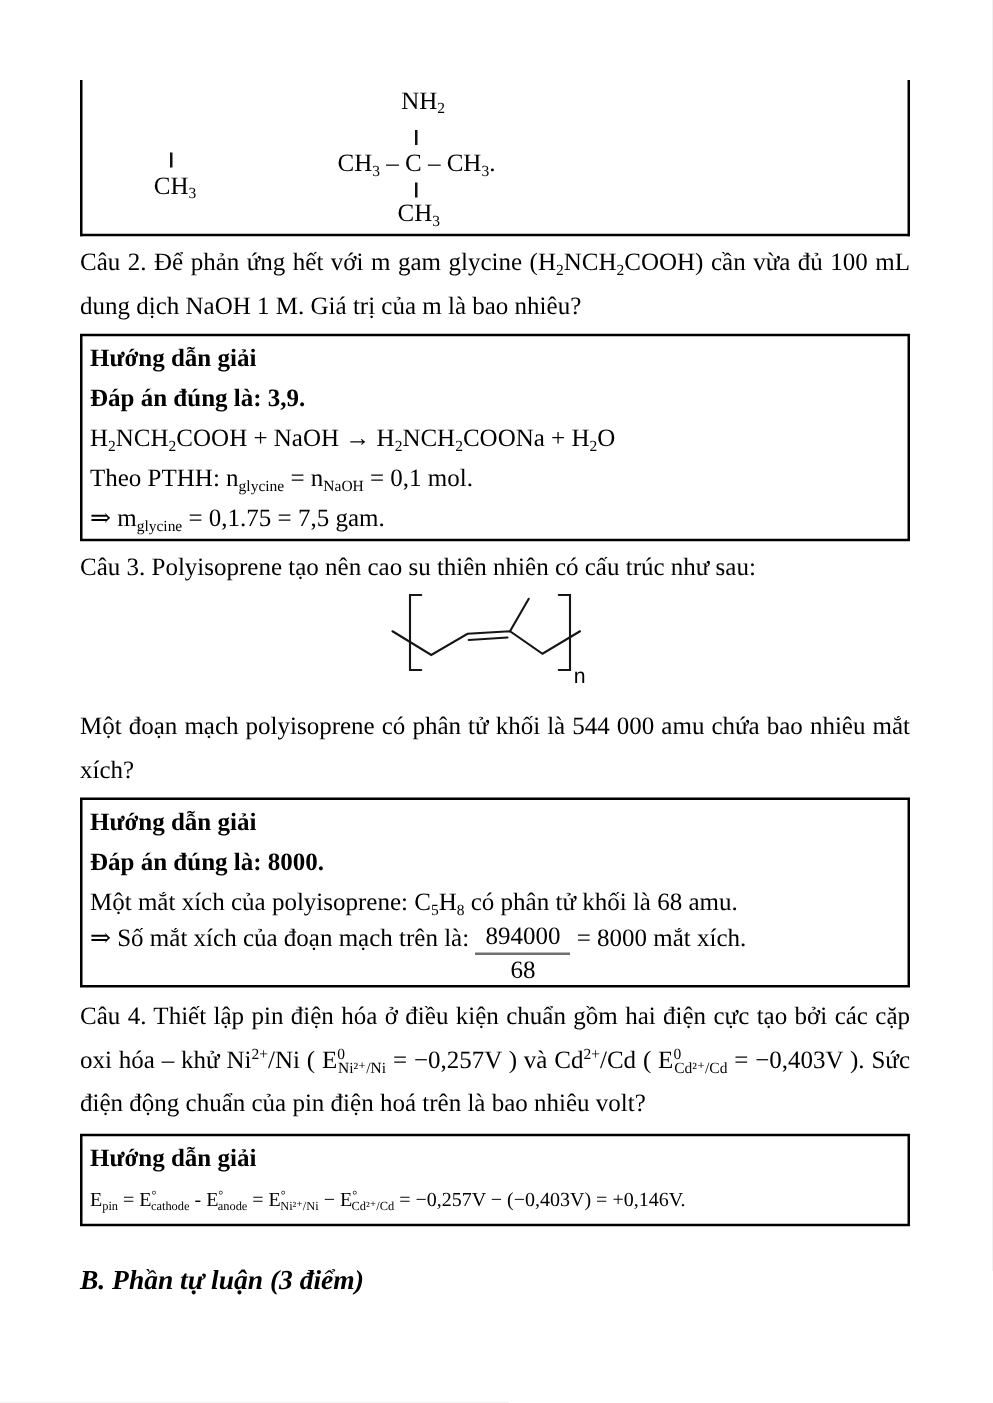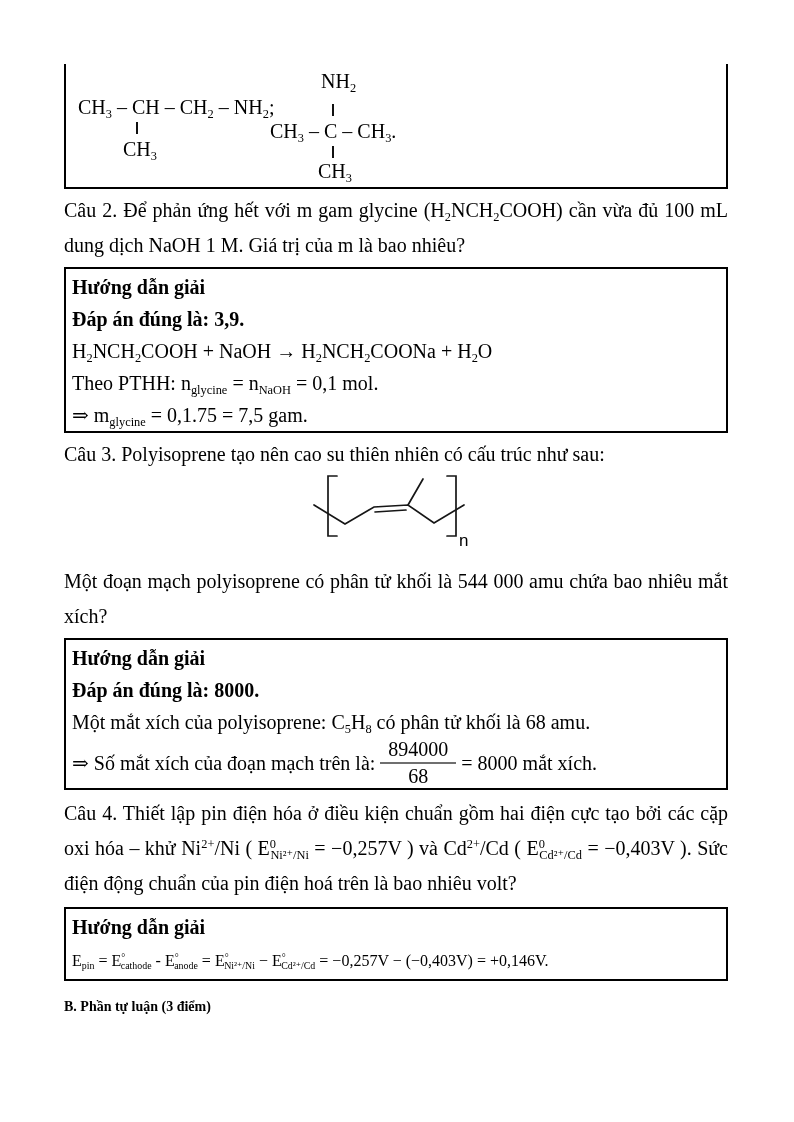--- a/index.html
+++ b/index.html
@@ -45,33 +45,32 @@
   
   .frac{
     display:inline-block;
     text-align:center;
     vertical-align:middle;
     margin:0 5px;
     line-height:normal;
   }
   .frac .num{display:block;border-bottom:2px solid #6f6f6f;padding:0 8px 1px;}
   .frac .den{display:block;padding-top:1px;}
-  .concl-line{display:flex;align-items:center;line-height:26px;height:50px;}
+  .concl-line{display:flex;align-items:flex-start;line-height:26px;height:50px;}
   .formula-line{white-space:nowrap;font-size:16px;}
-  .footer-heading{font-weight:bold;font-size:14px;line-height:36px;margin-top:8px;}
+  .footer-heading{font-weight:bold;font-size:22px;line-height:36px;margin-top:25px;font-style:italic;}
   .mt4{margin-top:4px;}
   .mt6{margin-top:6px;}
 </style>
 </head>
 <body>
 
 <div class="page">
 
   <div class="struct-box">
-    <span class="abs" style="left:12px;top:32px;">CH<sub>3</sub> – CH – CH<sub>2</sub> – NH<sub>2</sub>;</span>
     <span class="vbond" style="left:70px;top:58px;"></span>
     <span class="abs" style="left:57px;top:74px;">CH<sub>3</sub></span>
 
     <span class="abs" style="left:255px;top:6px;">NH<sub>2</sub></span>
     <span class="vbond" style="left:266px;top:40px;"></span>
     <span class="abs" style="left:204px;top:56px;">CH<sub>3</sub> – C – CH<sub>3</sub>.</span>
     <span class="vbond" style="left:266px;top:82px;"></span>
     <span class="abs" style="left:252px;top:96px;">CH<sub>3</sub></span>
   </div>
 

